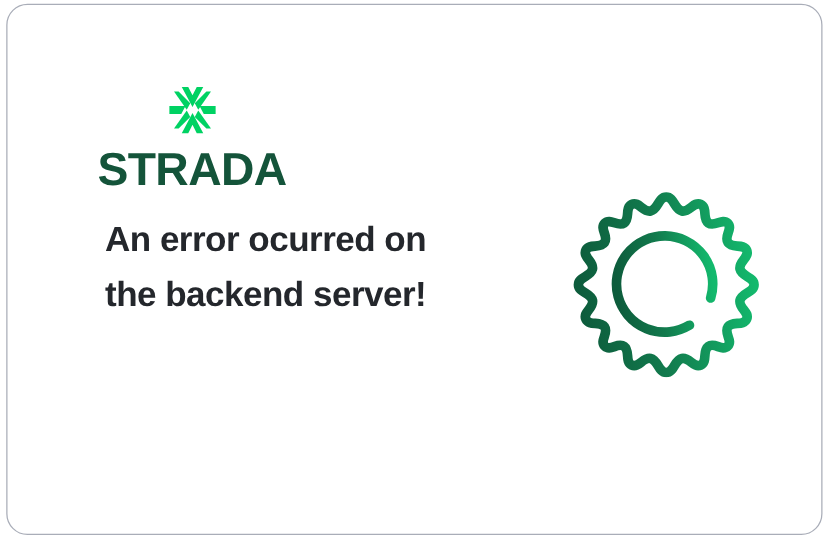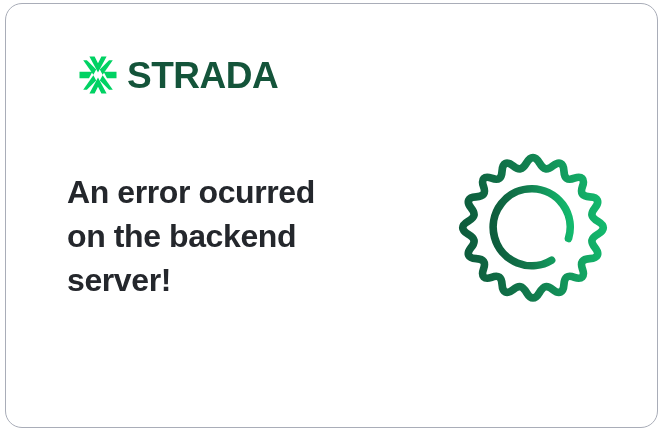--- a/index.html
+++ b/index.html
@@ -24,48 +24,49 @@
     border: 1px solid #a9adb8;
     border-radius: 17px;
     box-sizing: border-box;
     overflow: hidden;
   }
 
   
   #brand-lockup {
     position: absolute;
     left: 72px;
-    top: 51px;
+    top: 64px;
     display: flex;
     align-items: center;
     gap: 9px;
+    flex-direction: column;
   }
   #brand-logo-mark {
     width: 40px;
     height: 40px;
     display: block;
     flex: 0 0 auto;
   }
   #brand-wordmark {
     font-size: 37px;
     font-weight: 700;
     letter-spacing: -0.5px;
     line-height: 1;
     color: #14543a;
     white-space: nowrap;
     font-family: "Liberation Sans", sans-serif;
   }
 
   
   #error-headline {
     position: absolute;
-    left: 61px;
+    left: 78px;
     top: 166px;
     width: 290px;
-    font-size: 32px;
+    font-size: 28px;
     font-weight: 700;
     line-height: 44px;
     letter-spacing: -0.4px;
     color: #24272c;
     font-family: "Liberation Sans", sans-serif;
     white-space: pre-line;
   }
 
   
   #gear-illustration {

